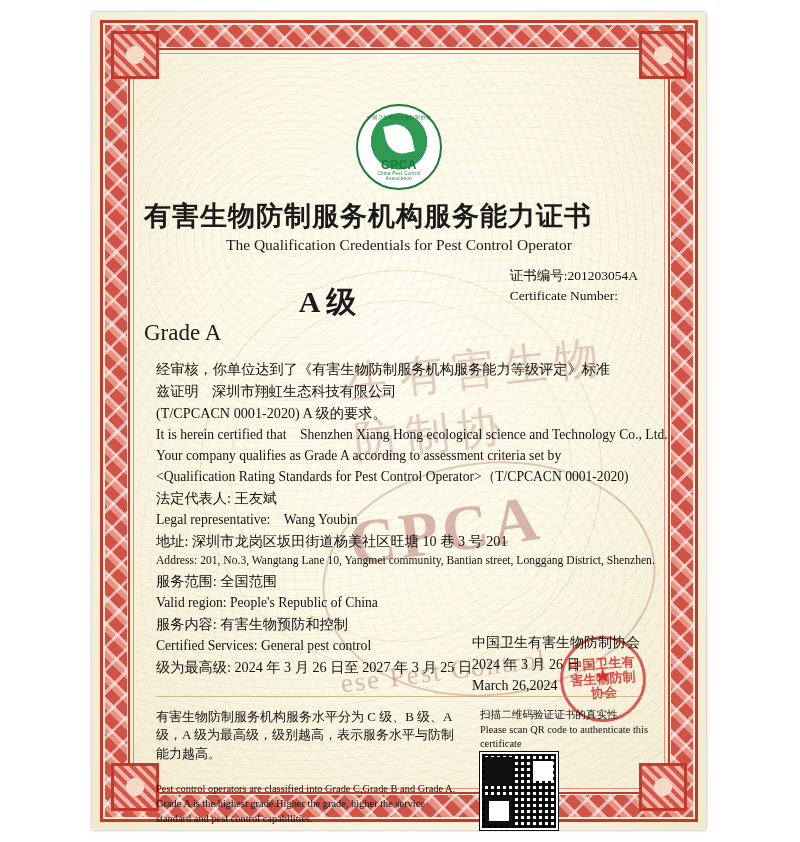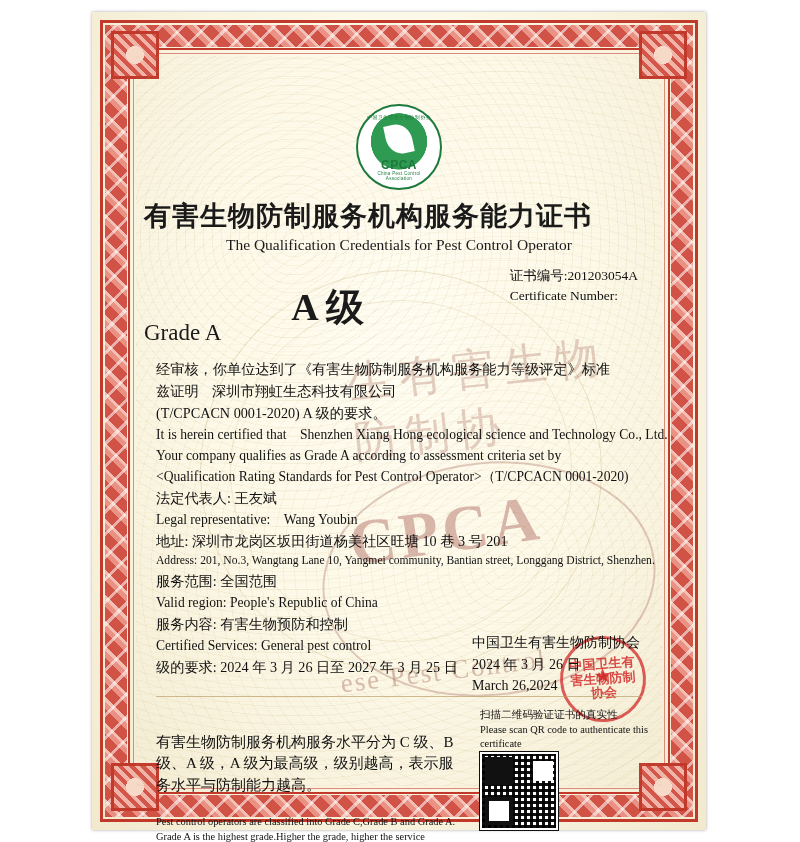--- a/index.html
+++ b/index.html
@@ -204,21 +204,21 @@
     color: #111;
     line-height: 1.45;
   }
 
   .grade-cn {
     position: absolute;
     top: 220px;
     left: 0;
     width: 72%;
     text-align: center;
-    font-size: 38px;
+    font-size: 30px;
     font-weight: bold;
     color: #1a1a1a;
   }
   .grade-en {
     position: absolute;
     top: 258px;
     left: 0;
     width: 72%;
     text-align: left;
     font-size: 23px;
@@ -264,21 +264,21 @@
 
   .footer {
     position: absolute;
     left: 12px;
     top: 646px;
     width: 300px;
     font-size: 10.6px;
     line-height: 1.42;
     color: #111;
   }
-  .footer .zh { font-size: 15px; margin-top: 24px; }
+  .footer .zh { font-size: 13px; }
   .footer .en { font-size: 10.4px; margin-top: 19px; }
 
   .qr-note {
     position: absolute;
     left: 336px;
     top: 646px;
     width: 170px;
     font-size: 10.4px;
     line-height: 1.4;
     color: #111;
@@ -474,21 +474,21 @@
         <div class="line">
           <span>服务内容:</span>
           <span class="fill">有害生物预防和控制</span>
         </div>
         <div class="line en">
           <span>Certified Services:</span>
           <span>General pest control</span>
         </div>
 
         <div class="line">
-          <span>级的要求:</span>
+          <span>级为最高级:</span>
           <span class="fill">2024 年 3 月 26 日至 2027 年 3 月 25 日</span>
         </div>
       </div>
 
       <div class="seal-red">
         <span>中国卫生有害生物防制协会</span>
         <span class="seal-star">★</span>
       </div>
 
       <div class="sig-block">

